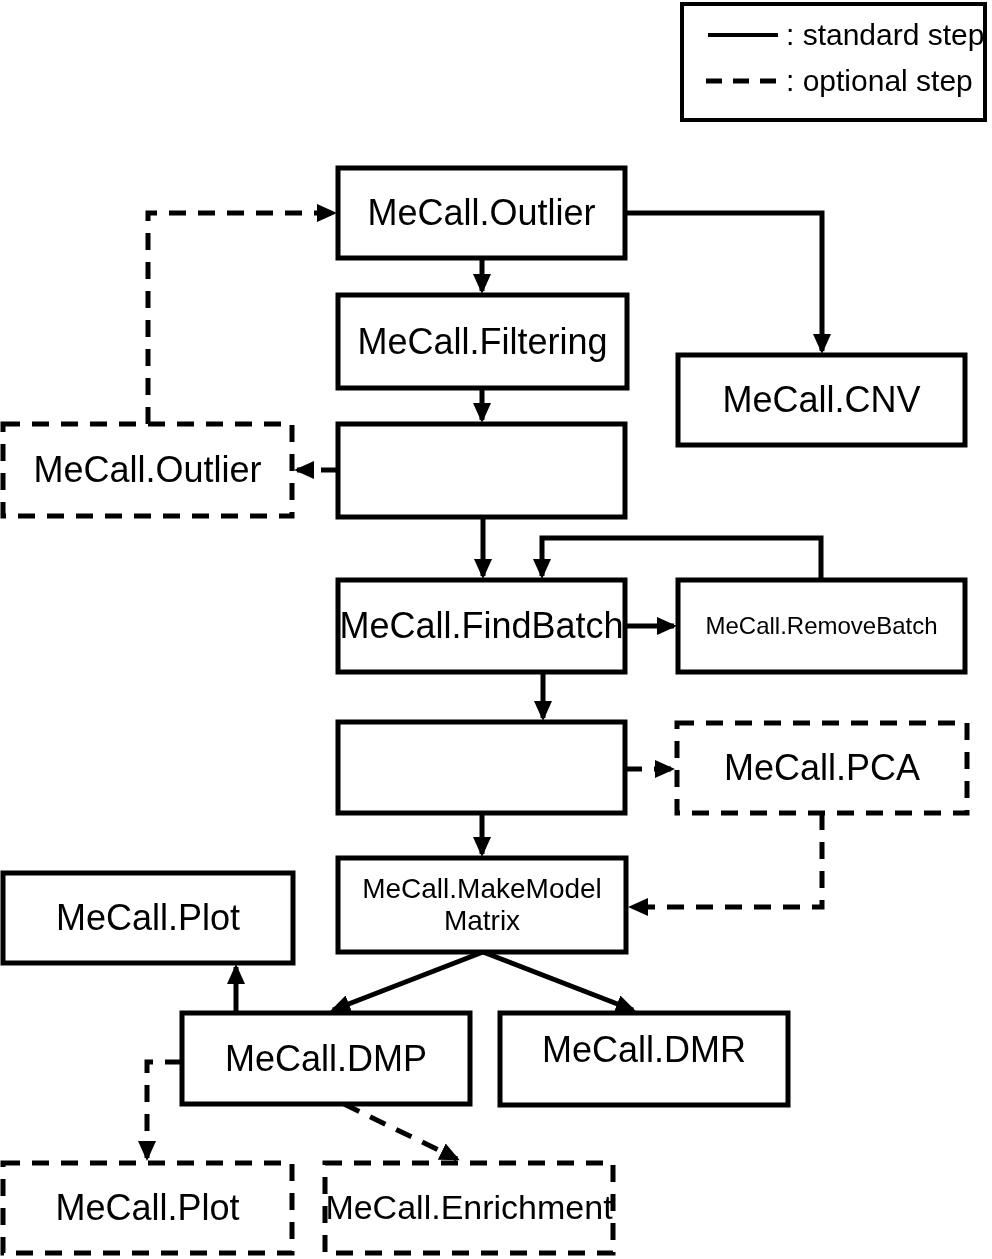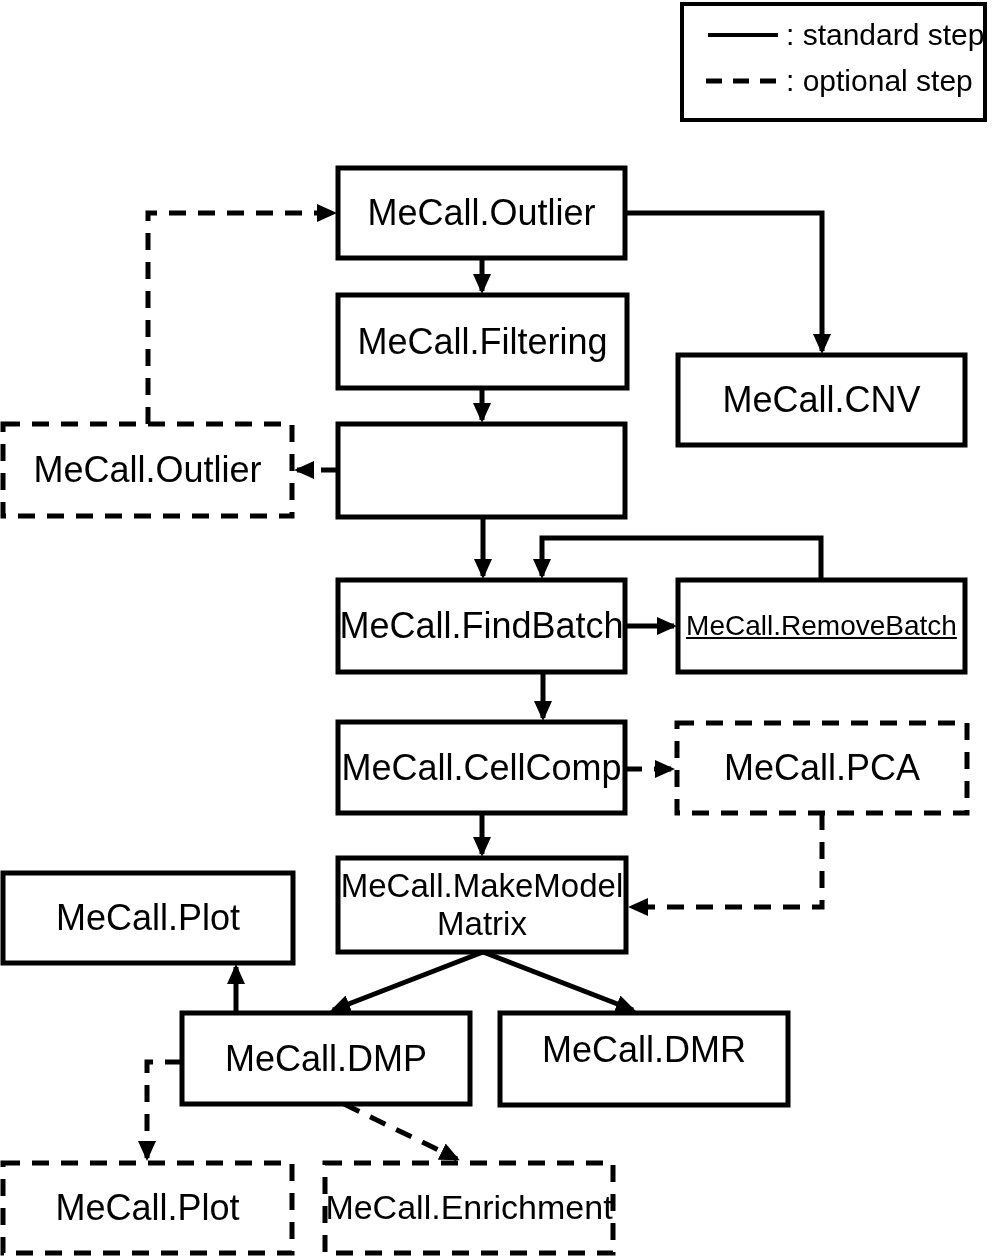--- a/index.html
+++ b/index.html
@@ -28,29 +28,28 @@
     align-items: center;
     justify-content: center;
     text-align: center;
     white-space: nowrap;
     font-size: 36px;
     line-height: 1.15;
     color: #000000;
     pointer-events: none;
   }
   .node-label.md {
-    font-size: 28px;
-    text-decoration: underline;
+    font-size: 24px;
   }
   .node-label.md2 {
     font-size: 34px;
   }
   .node-label.two-line {
     flex-direction: column;
-    font-size: 33px;
+    font-size: 28px;
   }
   .legend-label {
     position: absolute;
     display: flex;
     align-items: center;
     font-size: 30px;
     white-space: nowrap;
     color: #000000;
   }
 </style>
@@ -121,21 +120,20 @@
 
   <div class="node-label" style="left:678px; top:355px; width:287px; height:90px;">MeCall.CNV</div>
 
   <div class="node-label" style="left:3px; top:424px; width:289px; height:92px;">MeCall.Outlier</div>
 
 
   <div class="node-label" style="left:338px; top:580px; width:287px; height:92px;">MeCall.FindBatch</div>
 
   <div class="node-label md" style="left:678px; top:580px; width:287px; height:92px;">MeCall.RemoveBatch</div>
 
-  <div class="node-label" style="left:338px; top:722px; width:287px; height:91px;">MeCall.CellComp</div>
 
   <div class="node-label" style="left:677px; top:723px; width:290px; height:90px;">MeCall.PCA</div>
 
   <div class="node-label two-line" style="left:338px; top:858px; width:288px; height:94px;">
     <span>MeCall.MakeModel</span>
     <span>Matrix</span>
   </div>
 
   <div class="node-label" style="left:3px; top:873px; width:290px; height:90px;">MeCall.Plot</div>
 

